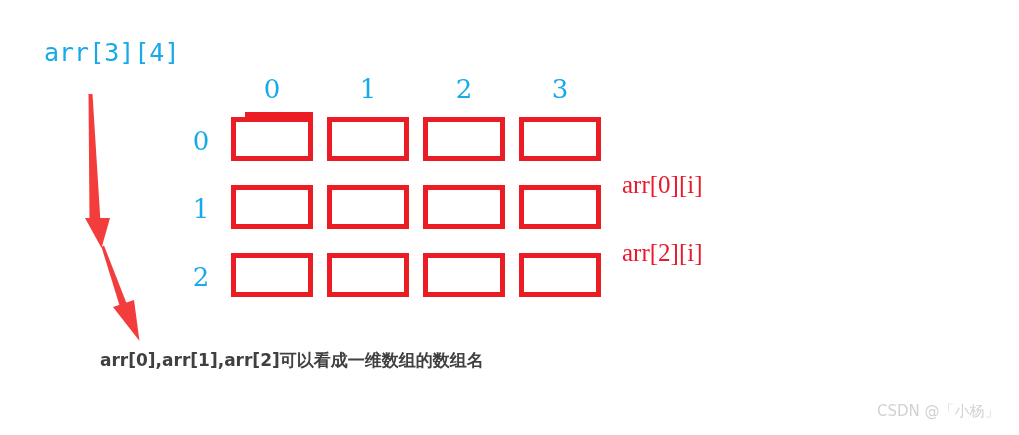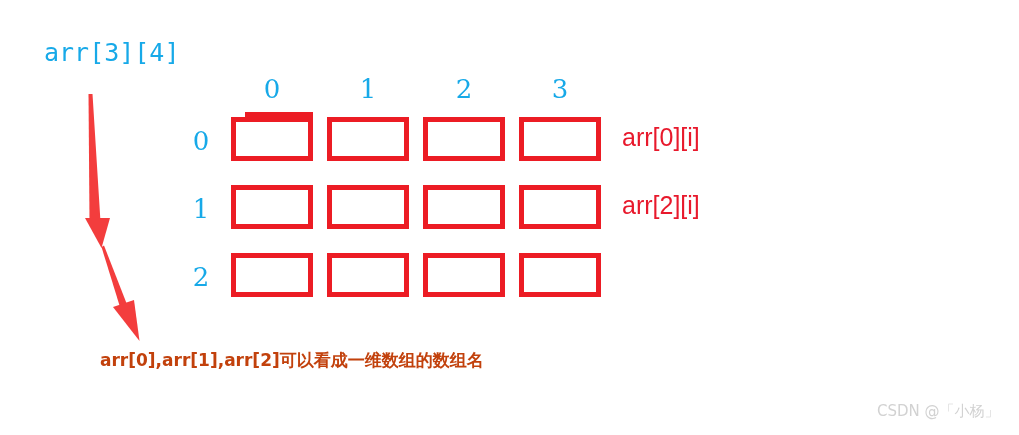--- a/index.html
+++ b/index.html
@@ -96,34 +96,35 @@
     width: 30px;
     text-align: center;
     font-family: "DejaVu Serif", "Liberation Serif", serif;
     font-size: 26px;
     color: #17a9e8;
   }
 
   
   .row-label {
     left: 622px;
-    font-family: Liberation Sans, sans-serif;
+    font-family: Liberation Serif, serif;
     font-size: 25px;
     color: #e8192c;
     white-space: nowrap;
+    margin-top: 48px;
   }
 
   
   #caption {
     left: 100px;
     top: 349px;
     font-family: "DejaVu Sans", "Liberation Sans", sans-serif;
     font-size: 17px;
     font-weight: bold;
-    color: #c2410c;
+    color: #404040;
     white-space: nowrap;
   }
 
   
   #watermark {
     left: 877px;
     top: 402px;
     font-family: "DejaVu Sans", "Liberation Sans", sans-serif;
     font-size: 15px;
     color: #d2d2d2;

